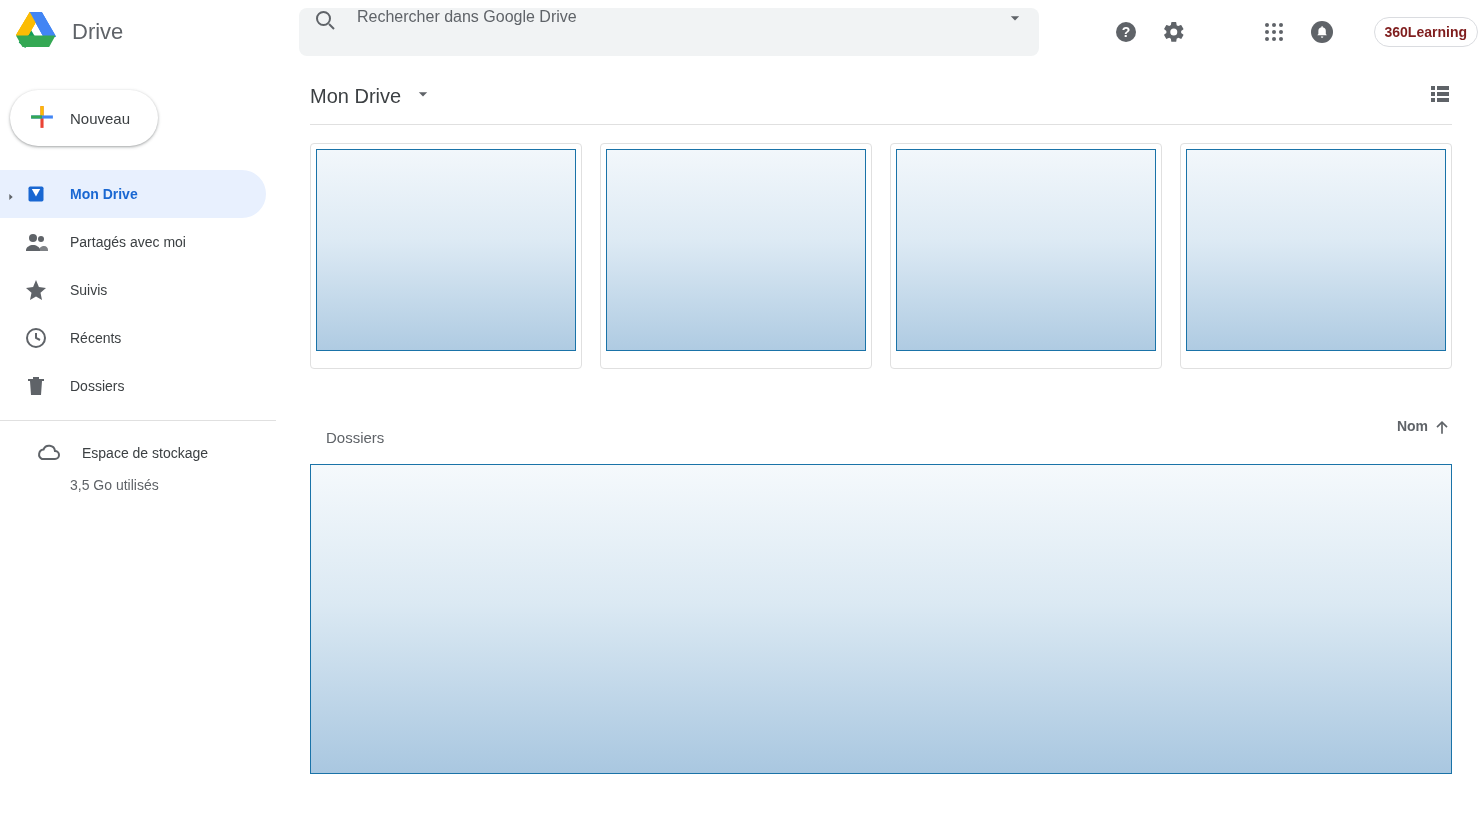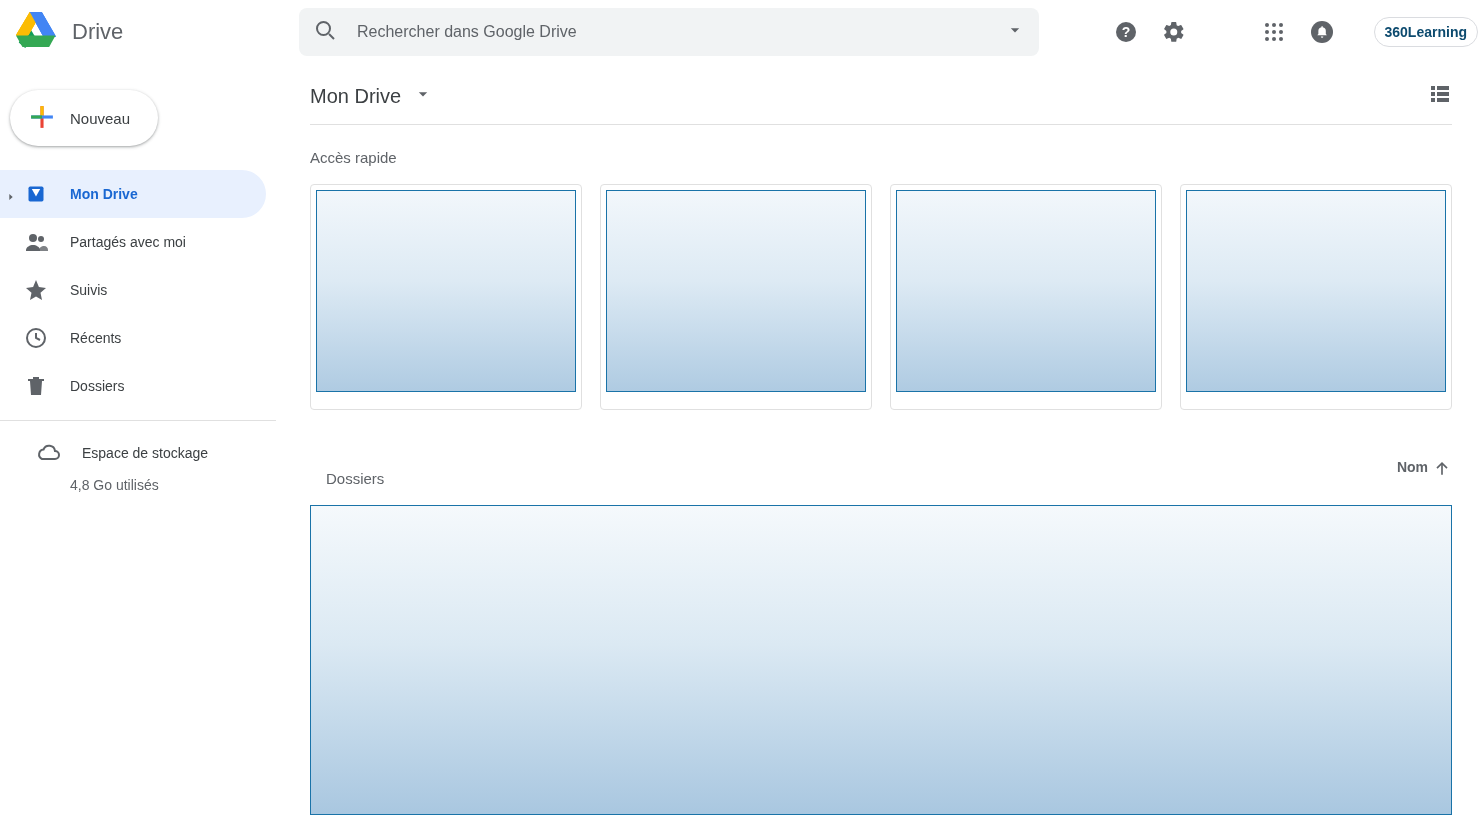--- a/index.html
+++ b/index.html
@@ -17,21 +17,21 @@
     display: flex;
     align-items: center;
     gap: 16px;
     width: 248px;
   }
   .logo-block svg { width: 40px; height: 40px; flex-shrink: 0; }
   .logo-text { font-size: 22px; color: #5f6368; }
 
   .search-bar {
     display: flex;
-    align-items: center;
+    align-items: flex-start;
     width: 740px;
     height: 48px;
     background: #f1f3f4;
     border-radius: 8px;
     padding: 0 14px;
     gap: 20px;
     color: #5f6368;
   }
   .search-bar .dropdown-caret { margin-left: auto; }
   .search-placeholder { font-size: 16px; color: #5f6368; }
@@ -42,21 +42,21 @@
     align-items: center;
     gap: 24px;
   }
   .header-icons .icon-btn { color: #5f6368; display: flex; align-items: center; justify-content: center; }
   .account-chip {
     border: 1px solid #dadce0;
     border-radius: 15px;
     padding: 6px 10px;
     font-size: 14px;
     font-weight: 600;
-    color: #0c4a6e;
+    color: #7f1d1d;
     white-space: nowrap;
     margin-left: 16px;
   }
   .big-gap { width: 28px; }
 
   
   .body {
     display: flex;
     height: calc(828px - 64px);
   }
@@ -324,21 +324,21 @@
     <div class="sidebar-divider"></div>
 
     <div class="storage-block">
       <span class="nav-icon">
         <svg class="i24" viewBox="0 0 24 24" fill="none" stroke="#5f6368" stroke-width="2">
             <path d="M19 18a4 4 0 0 0 0-8 6 6 0 0 0-11.5-1.5A5 5 0 0 0 6 18z"></path>
           </svg>
       </span>
       <span class="storage-label">Espace de stockage</span>
     </div>
-    <div class="storage-used">4,8 Go utilisés</div>
+    <div class="storage-used">3,5 Go utilisés</div>
   </div>
 
   <div class="main">
 
     <div class="path-row">
       <div class="path-title">
         <span>Mon Drive</span>
         <span class="caret-down">
           <svg class="i20" viewBox="0 0 24 24" fill="#5f6368">
               <path d="M7 10l5 5 5-5z"></path>
@@ -351,21 +351,20 @@
             <rect x="9" y="4" width="12" height="4"></rect>
           <rect x="3" y="10" width="4" height="4"></rect>
             <rect x="9" y="10" width="12" height="4"></rect>
           <rect x="3" y="16" width="4" height="4"></rect>
             <rect x="9" y="16" width="12" height="4"></rect>
         </svg>
       </span>
     </div>
     <div class="underline"></div>
 
-    <div class="section-label">Accès rapide</div>
 
     <div class="quick-row">
       <div class="quick-card">
         <div class="quick-thumb"></div>
         <div class="quick-footer"></div>
       </div>
       <div class="quick-card">
         <div class="quick-thumb"></div>
         <div class="quick-footer"></div>
       </div>

